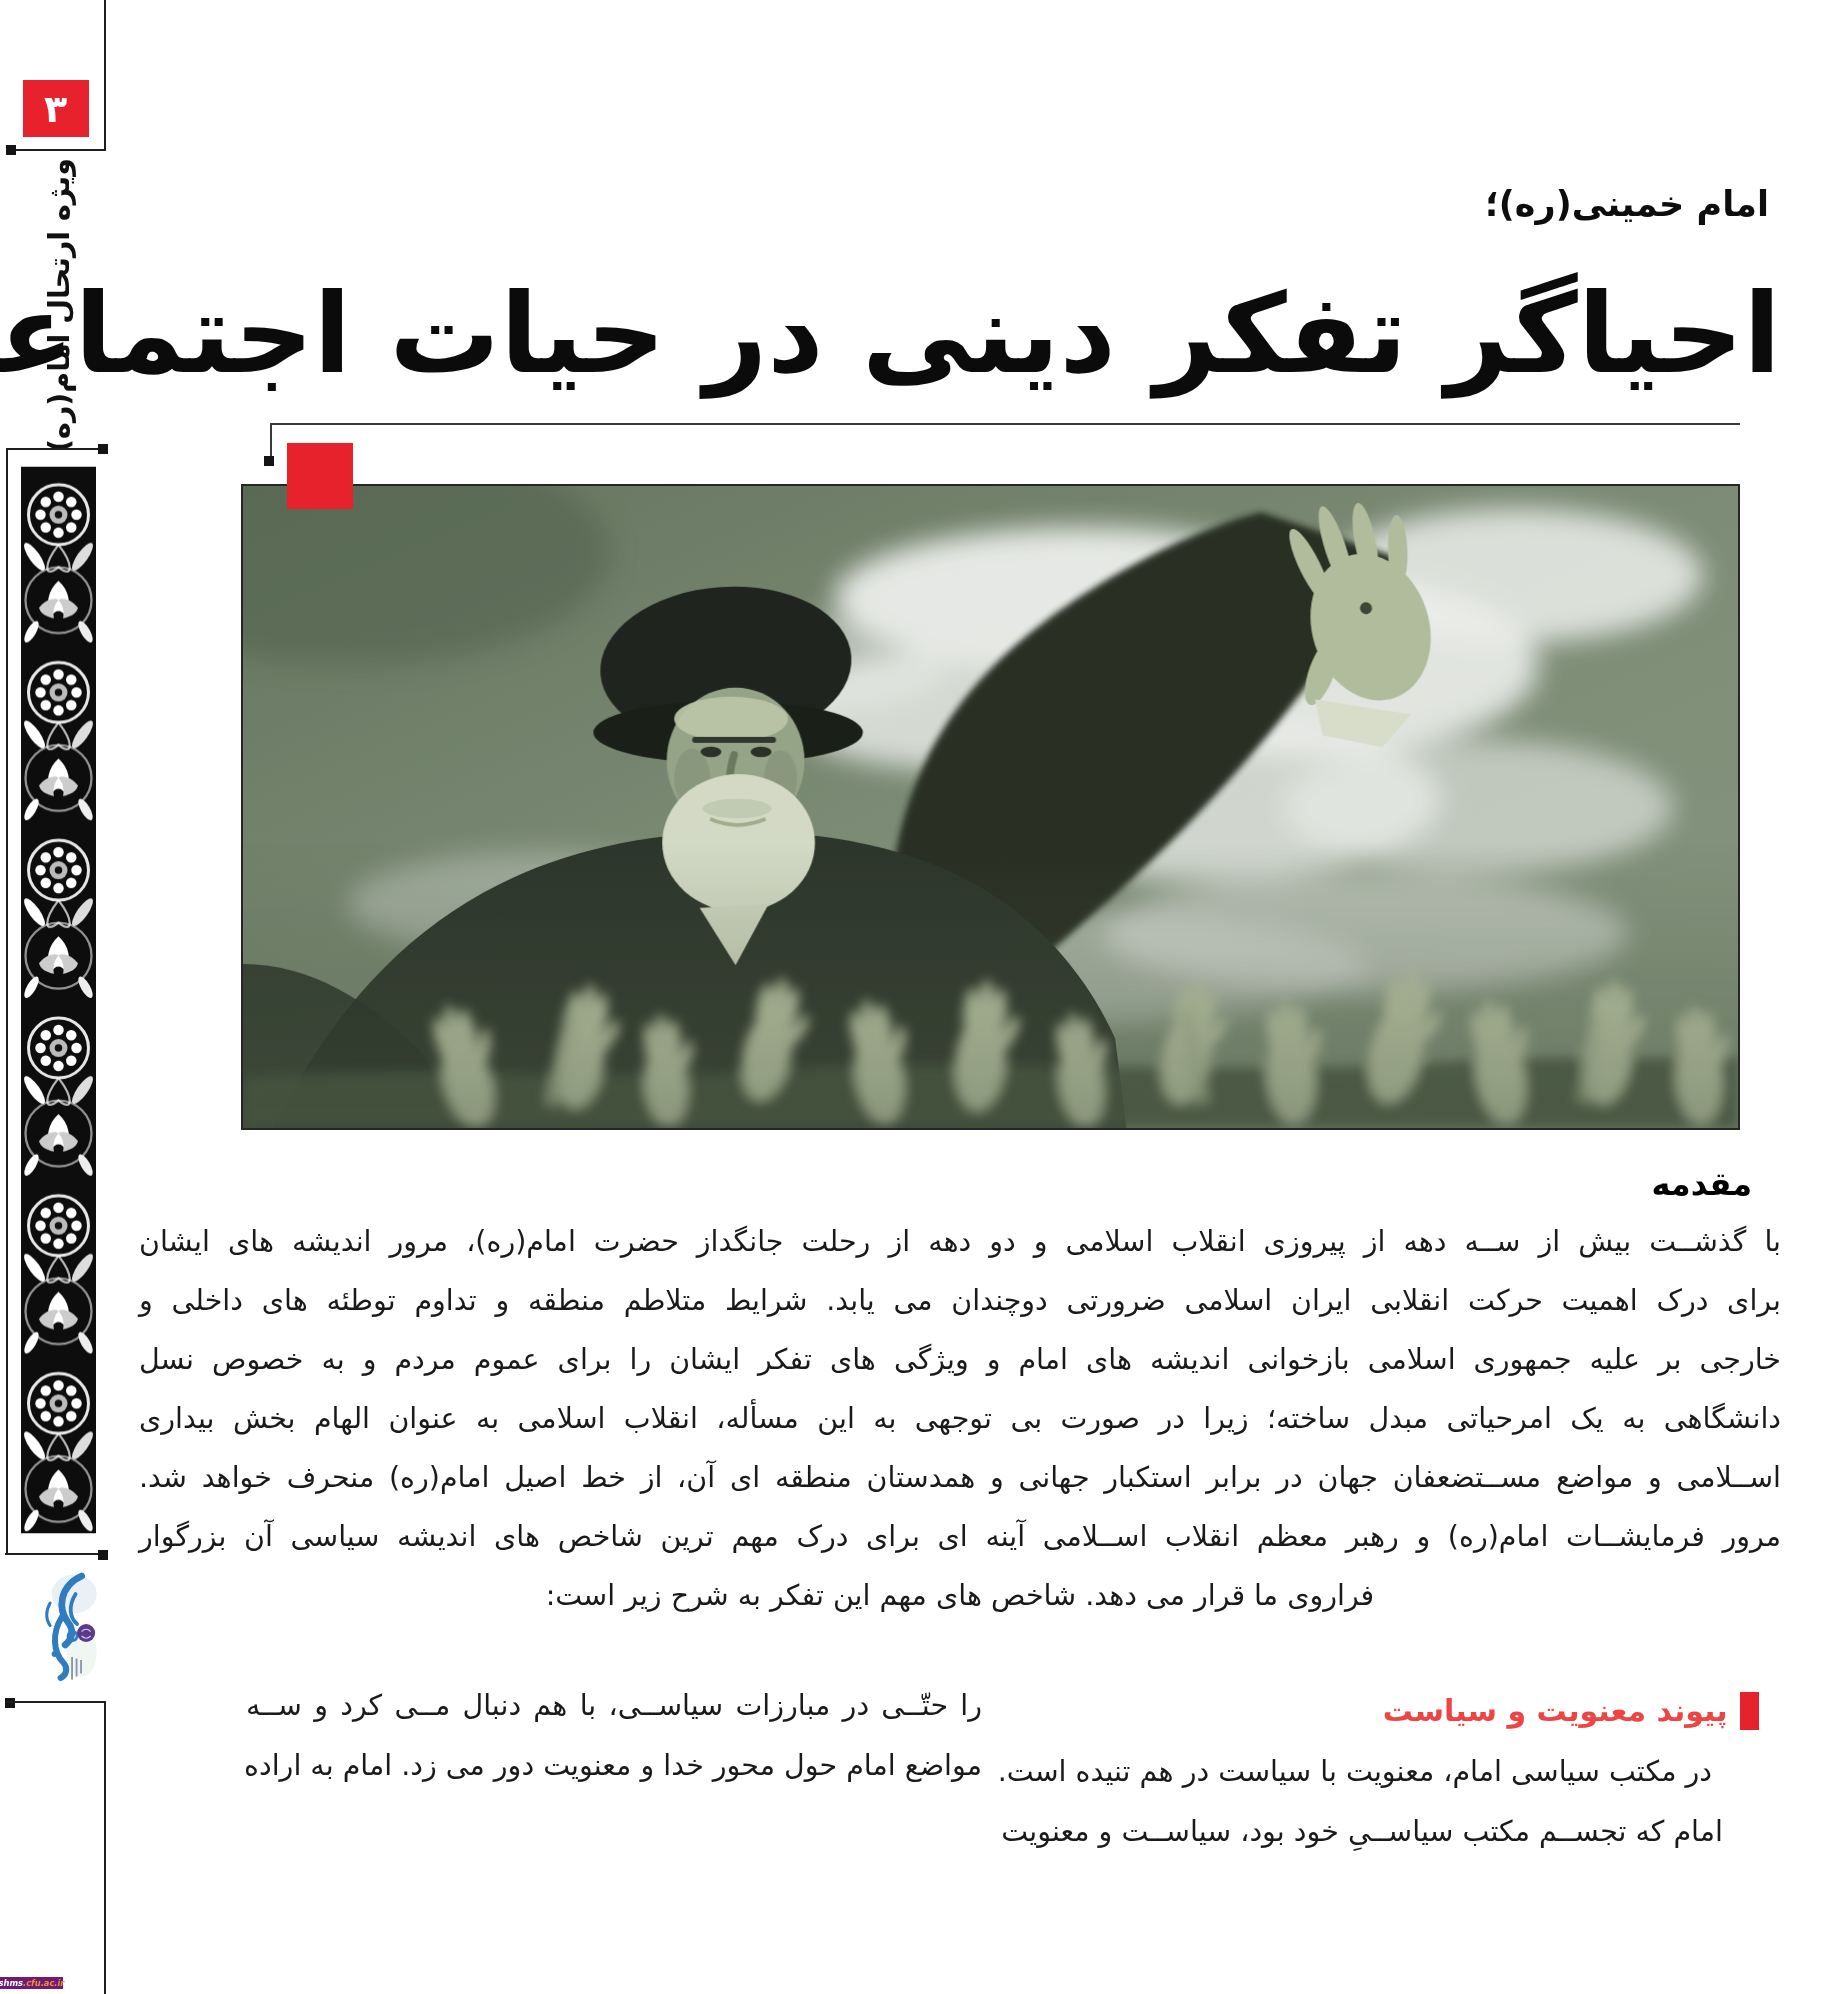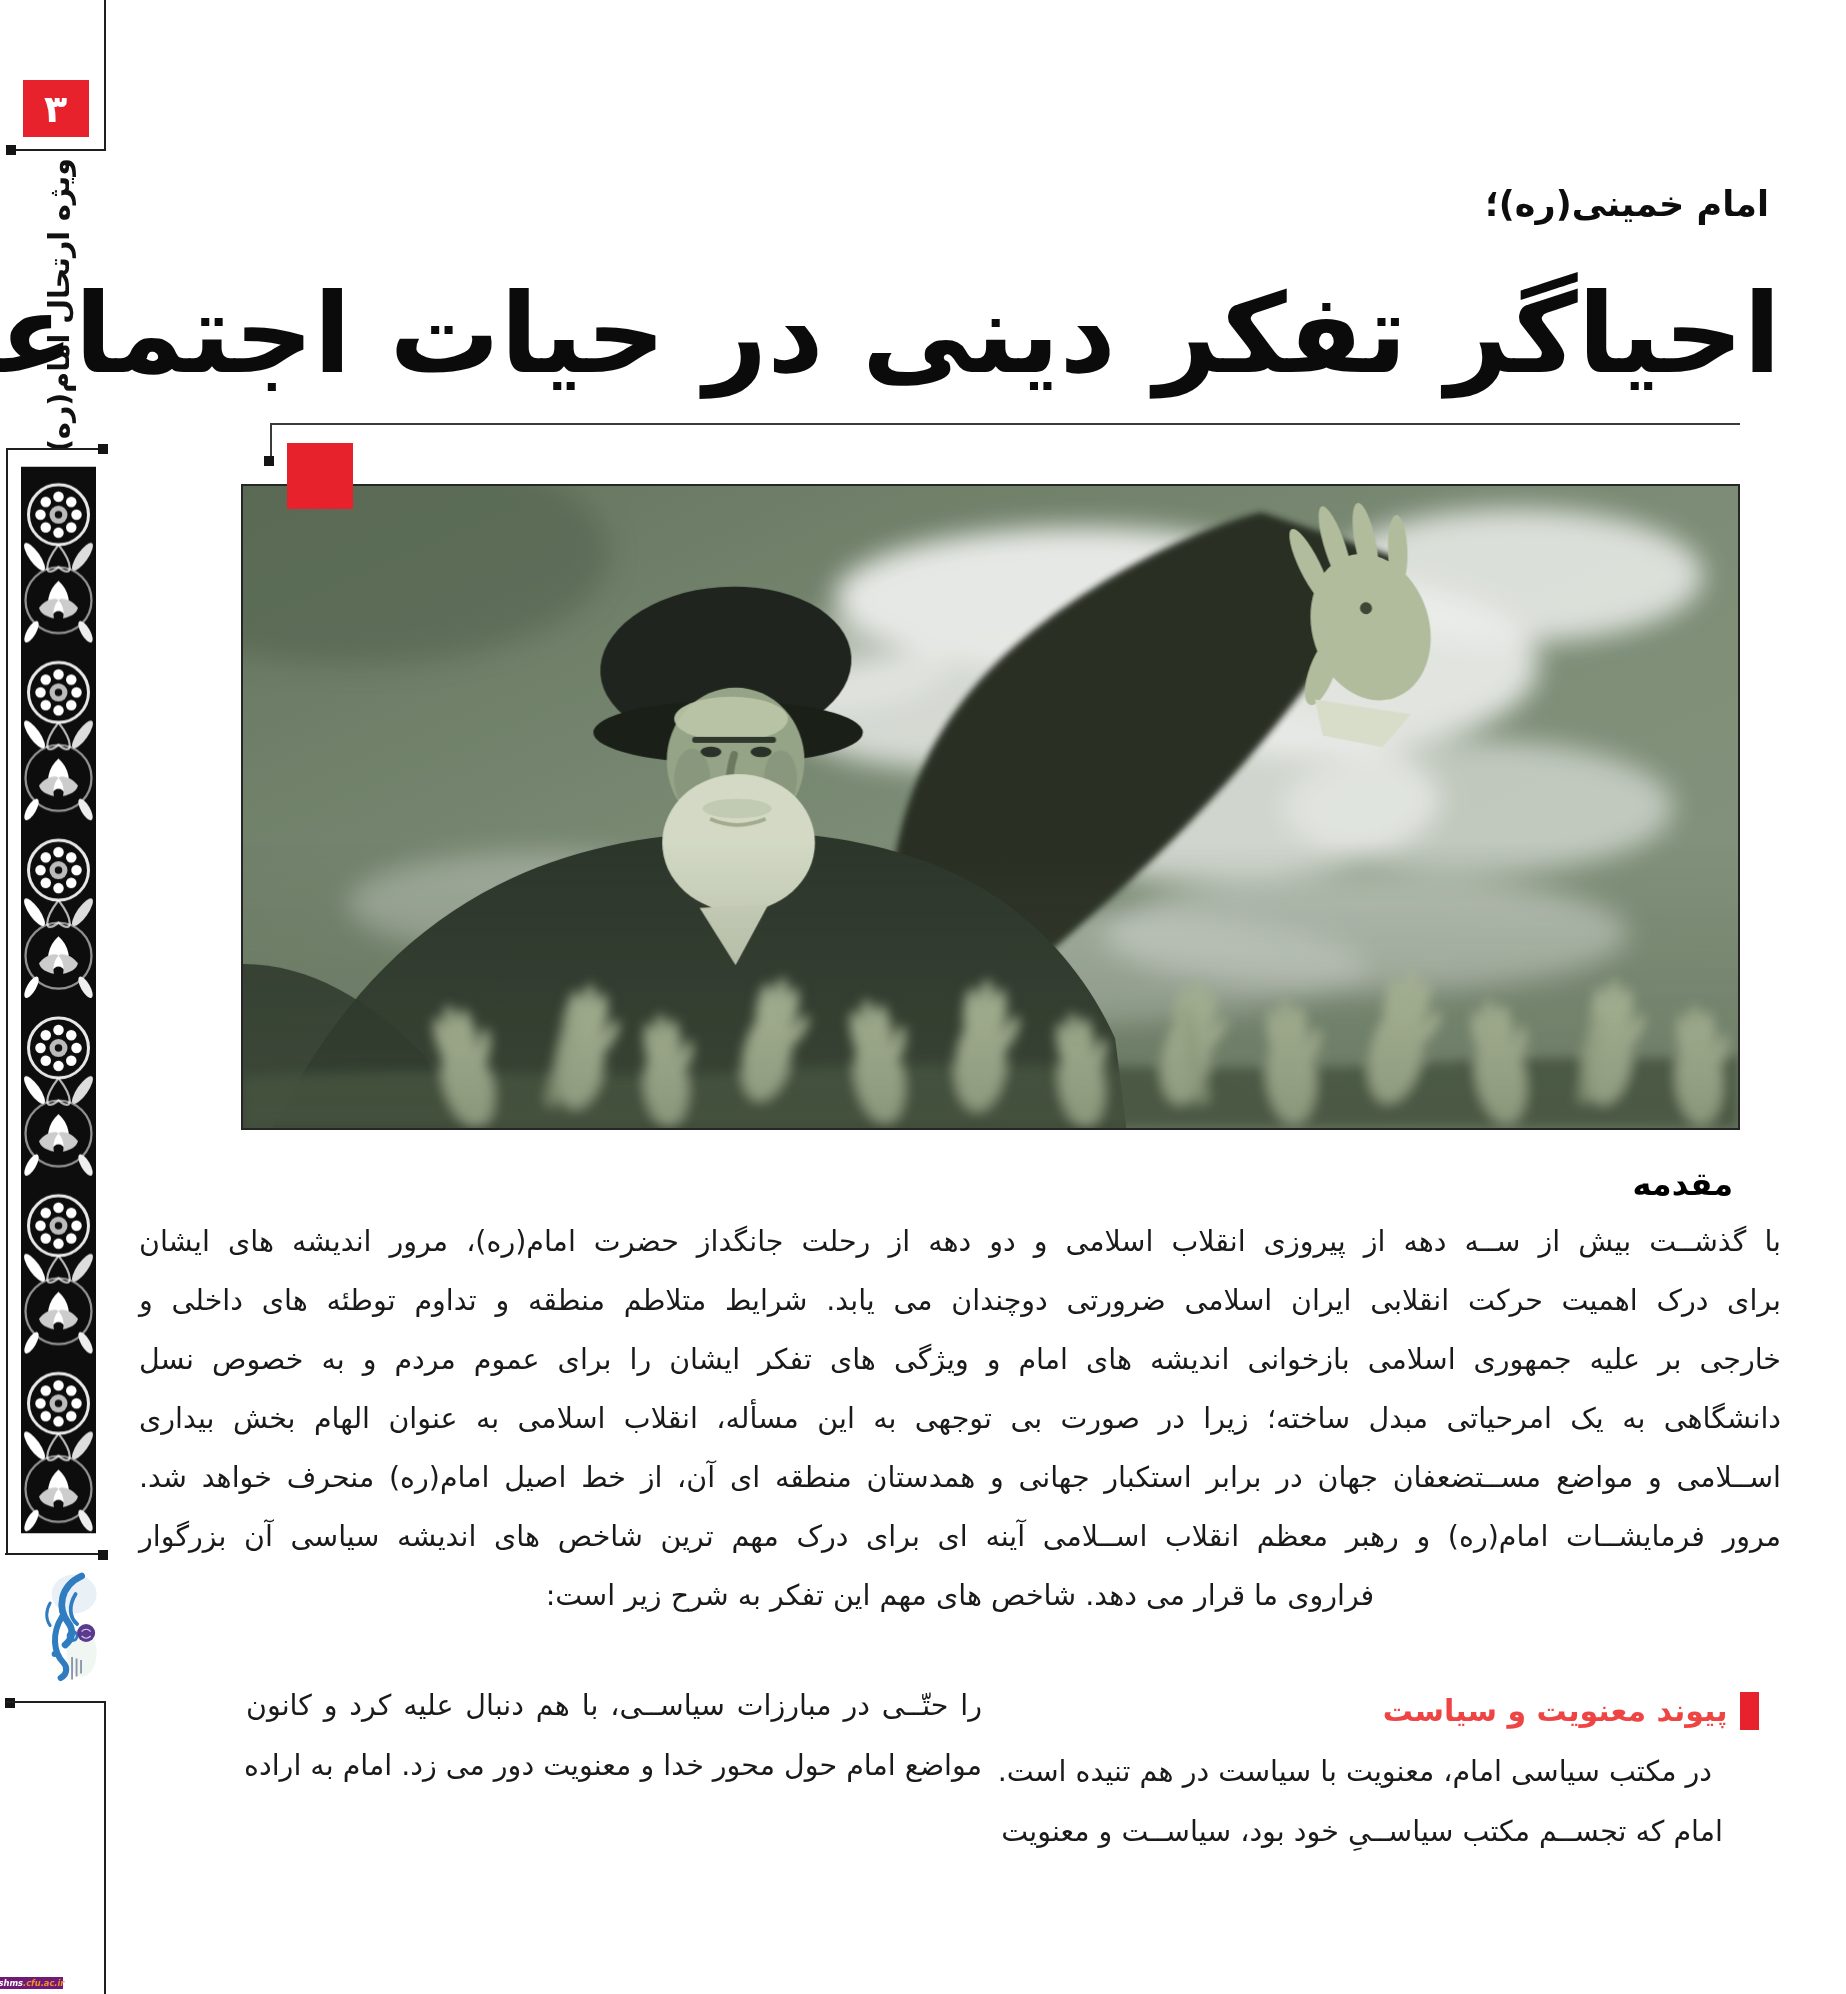--- a/index.html
+++ b/index.html
@@ -43,21 +43,21 @@
   .photo-frame{
     left:241px;top:484px;width:1499px;height:646px;
     border:2.3px solid #262626;box-sizing:border-box;z-index:2;background:#7f8f7a;
   }
   .photo-frame svg{display:block;width:100%;height:100%;}
   
   .intro-heading{
     left:139px;top:1165px;width:1642px;direction:rtl;text-align:right;
     padding-right:0;box-sizing:border-box;font-size:32px;font-weight:bold;color:#000;
   }
-  .intro-heading span{display:inline-block;margin-right:48px;}
+  .intro-heading span{display:inline-block;margin-right:29px;}
   .intro-lines{left:139px;top:1212px;width:1642px;}
   .line{
     direction:rtl;height:59px;line-height:59px;font-size:28.5px;color:#1a1a1a;
     text-align:justify;text-align-last:justify;white-space:nowrap;
   }
   .line.center{text-align:center;text-align-last:center;}
   
   .col-right{left:1010px;top:1688px;width:749px;}
   .col-left{left:246px;top:1676px;width:736px;}
   .sec-heading-row{
@@ -285,18 +285,18 @@
       <div class="sec-bullet"></div>
       <div class="sec-heading">پیوند معنویت و سیاست</div>
     </div>
     <div class="body">
       <div class="line first">در مکتب سیاسی امام، معنویت با سیاست در هم تنیده است.</div>
       <div class="line">امام که تجســم مکتب سیاســیِ خود بود، سیاســت و معنویت</div>
     </div>
   </div>
 
   <div class="abs col-left">
-    <div class="line">را حتّــی در مبارزات سیاســی، با هم دنبال علیه کرد و کانون</div>
+    <div class="line">را حتّــی در مبارزات سیاســی، با هم دنبال مــی کرد و ســه</div>
     <div class="line">مواضع امام حول محور خدا و معنویت دور می زد. امام به اراده</div>
   </div>
 
 </div>
 
 
 </body></html>

